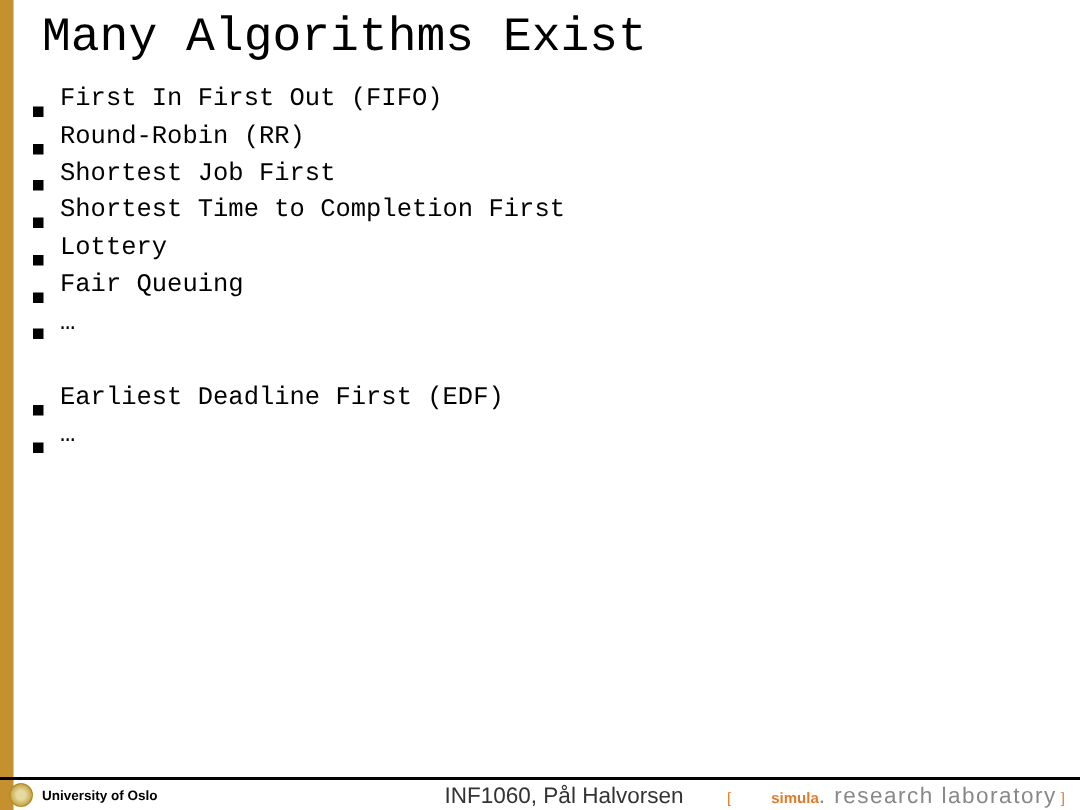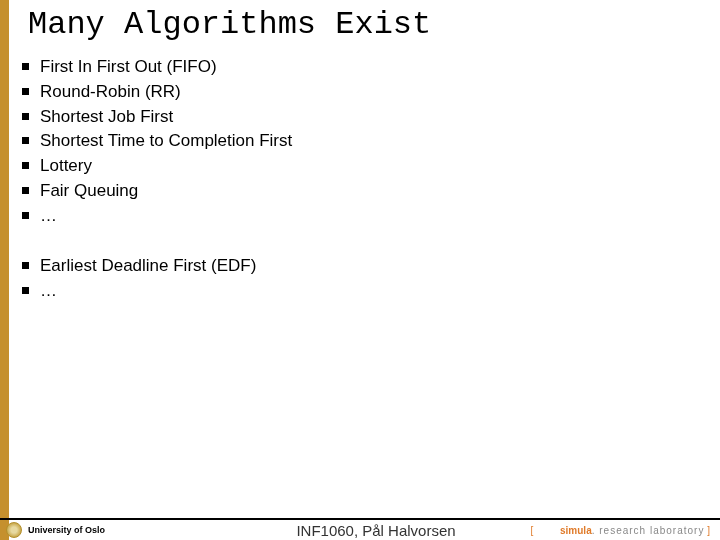--- a/index.html
+++ b/index.html
@@ -17,23 +17,24 @@
       position:absolute; left:28px; top:6px;
       font-size:32px; font-weight:400;
       font-family:Liberation Mono, monospace;
     }
     .content {
       position:absolute; left:22px; top:56px;
       width:670px;
     }
     ul.group { list-style:none; }
     ul.group li {
-      display:flex; align-items:flex-start;
+      display:flex; align-items:flex-end;
       font-size:17px; line-height:1.28;
       margin-bottom:3px;
+      font-family:Liberation Mono, monospace;
     }
     ul.group li .bullet {
       width:7px; height:7px; background:#000;
       margin-top:7px; margin-right:11px; flex:0 0 auto;
     }
     ul.group li .txt { flex:1 1 auto; }
     .sub {
       display:block; margin-top:2px;
     }
     .spacer-md { height:26px; }
@@ -57,21 +58,21 @@
       position:absolute; left:50%; transform:translateX(-50%);
       font-size:15px; color:#333;margin-left:16px;
     }
     .logo {
       margin-left:auto;
       font-size:10px; letter-spacing:0;
       font-family:"Arial",sans-serif;
     }
     .logo .br-l { color:#e07b2a; }
     .logo .sim { color:#e07b2a; font-weight:bold;margin-left:24px; }
-    .logo .rest { color:#888; letter-spacing:1px; font-size:10px; }
+    .logo .rest { color:#888; letter-spacing:1px; font-size:15px; }
     .logo .br-r { color:#e07b2a; }
   </style>
 </head>
 <body>
 
 <div class="accent-bar"></div>
 <div class="title">Many Algorithms Exist</div>
 
 <div class="content">
   <ul class="group" id="g0">

